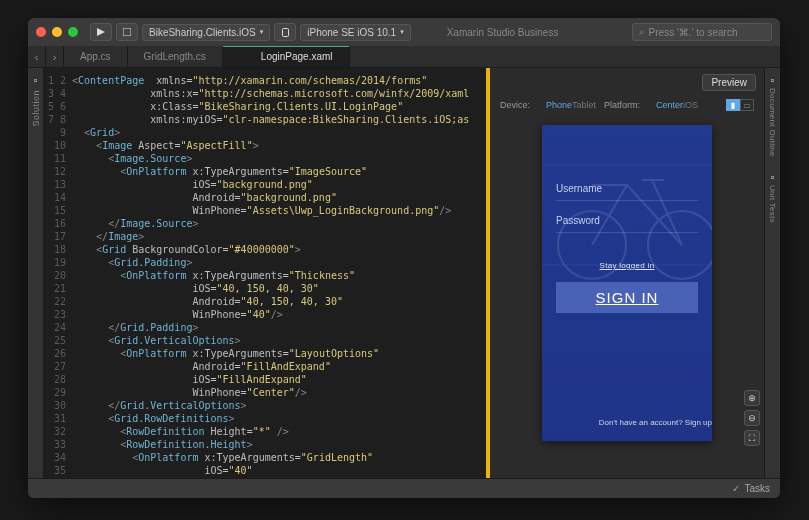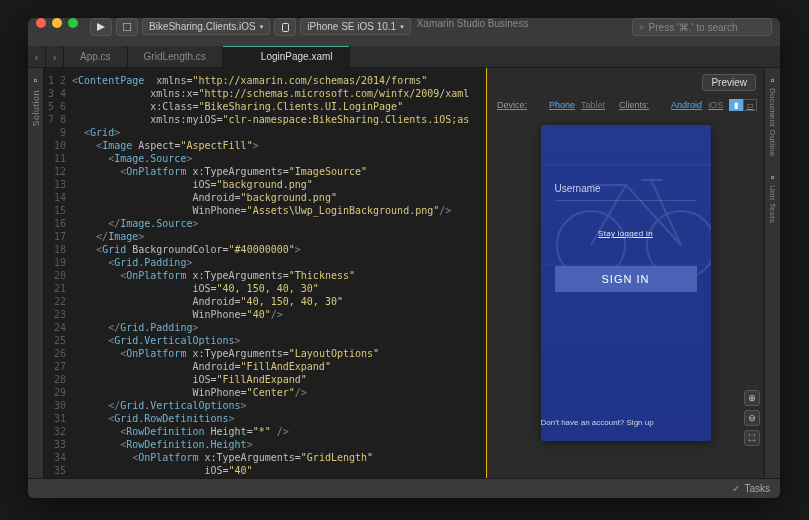--- a/index.html
+++ b/index.html
@@ -1,18 +1,18 @@
 <!DOCTYPE html>
 <html><head>
 <meta charset="utf-8">
 <style>
 * { box-sizing: border-box; margin: 0; padding: 0; }
 body { background: #1a1a1a; font-family: -apple-system, "Helvetica Neue", Arial, sans-serif; font-size: 11px; color: #ccc; overflow: hidden; width: 809px; height: 520px; }
 .ide-window { position: absolute; top: 18px; left: 28px; width: 752px; height: 480px; background: #2b2b2b; border-radius: 6px; box-shadow: 0 10px 40px rgba(0,0,0,0.6); display: flex; flex-direction: column; overflow: hidden; }
-.titlebar { height: 28px; background: #3a3a3a; display: flex; align-items: flex-start; padding: 0 8px; border-top-left-radius: 6px; border-top-right-radius: 6px; }
+.titlebar { height: 28px; background: #3a3a3a; display: flex; align-items: center; padding: 0 8px; border-top-left-radius: 6px; border-top-right-radius: 6px; }
 .traffic { display: flex; gap: 6px; margin-right: 12px; }
 .dot { width: 10px; height: 10px; border-radius: 50%; }
 .dot.red { background: #ff5f57; } .dot.yellow { background: #febc2e; } .dot.green { background: #28c840; }
 .tb-btn { width: 22px; height: 18px; display: flex; align-items: center; justify-content: center; color: #ddd; margin-right: 4px; border: 1px solid #555; border-radius: 3px; background: #444; cursor: pointer; }
 .tb-text { color: #bbb; font-size: 10px; padding: 0 6px; white-space: nowrap; }
 .tb-select { display: flex; align-items: center; background: #444; border: 1px solid #555; border-radius: 3px; padding: 2px 6px; font-size: 10px; color: #ccc; cursor: pointer; }
 .tb-select .chev { margin-left: 4px; font-size: 7px; }
 .tb-search { margin-left: auto; display: flex; align-items: center; background: #444; border: 1px solid #555; border-radius: 3px; padding: 2px 6px; font-size: 10px; color: #888; width: 140px; }
 .tabbar { height: 22px; background: #2d2d2d; display: flex; align-items: stretch; border-bottom: 1px solid #1a1a1a; }
 .tabbar .spacer { width: 18px; border-right: 1px solid #1a1a1a; display:flex; align-items:center; justify-content:center; color:#888; cursor:pointer; }
@@ -22,40 +22,40 @@
 .body-row { flex: 1; display: flex; overflow: hidden; }
 .side-rail { width: 16px; background: #333; border-right: 1px solid #1a1a1a; display: flex; flex-direction: column; align-items: center; padding-top: 6px; }
 .side-rail .vtext { writing-mode: vertical-rl; transform: rotate(180deg); font-size: 9px; color: #888; margin-top: 4px; letter-spacing: 0.5px; }
 .editor-pane { flex: 1; background: #1e1e1e; display: flex; font-family: Menlo, Consolas, monospace; font-size: 10px; line-height: 13px; overflow: hidden; position: relative; padding-top: 6px; }
 .gutter { width: 28px; text-align: right; color: #5a5a5a; padding-right: 6px; user-select: none; }
 .code { flex: 1; white-space: pre; color: #c8c8c8; overflow: hidden; }
 .t-tag { color: #6fb3d2; }
 .t-attr { color: #bfbfbf; }
 .t-str { color: #d7c97c; }
 .t-delim { color: #888; }
-.preview-pane { width: 278px; background: #2b2b2b; border-left: 1px solid #eab308; display: flex; flex-direction: column; }
+.preview-pane { width: 278px; background: #2b2b2b; border-left: 4px solid #eab308; display: flex; flex-direction: column; }
 .preview-hdr { padding: 6px 8px; display: flex; justify-content: flex-end; }
 .preview-btn { background: #3a3a3a; border: 1px solid #555; color: #ddd; font-size: 10px; padding: 2px 8px; border-radius: 3px; cursor: pointer; }
-.preview-opts { padding: 2px 10px 6px 10px; display: flex; align-items: center; gap: 6px; font-size: 9px; color: #888; flex-wrap: nowrap; text-decoration: underline; }
+.preview-opts { padding: 2px 10px 6px 10px; display: flex; align-items: center; font-size: 9px; color: #888; flex-wrap: nowrap; }
 .preview-opts .lbl { color: #999; }
 .preview-opts .opt { color: #777; cursor: pointer; }
 .preview-opts .opt.sel { color: #5da9e8; padding-left: 16px; }
 .preview-opts .icons { margin-left:auto; display:flex; gap:0; }
 .preview-opts .oricon { width:14px; height:12px; border:1px solid #555; display:inline-flex; align-items:center; justify-content:center; font-size:8px; cursor:pointer; }
 .preview-opts .oricon.sel { background:#5da9e8; color:#fff; border-color:#5da9e8; }
 .device { margin: 8px auto 0 auto; width: 170px; height: 316px; background: linear-gradient(180deg, #2e4fb5 0%, #2a46a8 100%); border-radius: 2px; position: relative; overflow: hidden; box-shadow: 0 2px 10px rgba(0,0,0,0.5); }
 .device-bg { position:absolute; inset:0; opacity:0.35; }
 .device::after { content:""; position:absolute; inset:0; background: rgba(0,0,40,0.25);} 
 .dev-content { position: relative; z-index: 2; padding: 52px 14px 16px 14px; text-align: center; color: #e8e8f0; }
 .field { text-align: left; font-size: 10px; color: #c8d0e8; padding: 6px 0; border-bottom: 1px solid rgba(255,255,255,0.15); }
 .field + .field { margin-top: 8px; }
 .stay { font-size: 8px; color: #dfe3f2; margin-top: 28px; letter-spacing: 0.3px; text-decoration: underline; }
 .forgot { font-size: 14px; color: #fff; margin-top: 14px; }
-.signin-btn { margin-top: 28px; background: #4a62b6; color: #fff; font-size: 11px; padding: 7px 0; letter-spacing: 1px; cursor: pointer; }
-.signup { position: absolute; bottom: 14px; left: 0; right: 0; text-align: left; font-size: 8px; color: #cfd6ea; z-index: 2; }
+.signin-btn { margin-top: 12px; background: #4a62b6; color: #fff; font-size: 15px; padding: 7px 0; letter-spacing: 1px; cursor: pointer; text-decoration: underline; }
+.signup { position: absolute; bottom: 14px; left: 0; right: 0; text-align: right; font-size: 8px; color: #cfd6ea; z-index: 2; }
 .zoom-col { position: absolute; right: 4px; bottom: 32px; display: flex; flex-direction: column; gap: 4px; }
 .zoom-col .zb { width: 16px; height: 16px; background: #3a3a3a; border: 1px solid #555; border-radius: 3px; display:flex; align-items:center; justify-content:center; color:#ccc; font-size:9px; cursor:pointer; }
 .right-rail { width: 16px; background: #333; border-left: 1px solid #1a1a1a; display:flex; flex-direction:column; align-items:center; padding-top:6px; }
 .right-rail .vtext { writing-mode: vertical-rl; font-size: 8px; color: #888; margin-top: 2px; letter-spacing: 0.3px; }
 .statusbar { height: 20px; background: #3a3a3a; border-top: 1px solid #1a1a1a; display: flex; align-items: center; justify-content: flex-end; padding: 0 10px; font-size: 10px; color: #aaa; }
 .statusbar .chk::before { content: "✓"; margin-right: 4px; color: #8a8; }
 </style>
 </head>
 <body>
 
@@ -83,21 +83,21 @@
     </div>
     <div class="tb-btn" style="margin-left:4px">
       <svg width="9" height="9" viewBox="0 0 9 9">
           <rect x="1.5" y="0.5" width="6" height="8" rx="1" fill="none" stroke="#ddd" stroke-width="1"></rect>
         </svg>
     </div>
     <div class="tb-select">
       <span>iPhone SE iOS 10.1</span>
       <span class="chev">▾</span>
     </div>
-    <div class="tb-text" style="color:#888">Xamarin Studio Business</div>
+    <div class="tb-text" style="margin-left:30px; color:#888">Xamarin Studio Business</div>
     <div class="tb-search">
       <span style="margin-right:4px">⌕</span>
       <span>Press '⌘.' to search</span>
     </div>
   </div>
 
   <div class="tabbar">
     <div class="spacer">
         <span>‹</span>
       </div>
@@ -198,22 +198,22 @@
     </div>
 
     <div class="preview-pane" style="position:relative">
       <div class="preview-hdr">
         <div class="preview-btn">Preview</div>
       </div>
       <div class="preview-opts">
         <span class="lbl">Device:</span>
         <span class="opt sel">Phone</span>
         <span class="opt">Tablet</span>
-        <span class="lbl" style="margin-left:8px">Clients:</span>
-        <span class="opt sel">Android</span>
+        <span class="lbl" style="margin-left:8px">Platform:</span>
+        <span class="opt sel">Center</span>
         <span class="opt">iOS</span>
         <span class="icons">
           <span class="oricon sel">▮</span>
           <span class="oricon">▭</span>
         </span>
       </div>
       <div class="device">
         <svg class="device-bg" viewBox="0 0 170 316" preserveAspectRatio="xMidYMid slice">
           <rect width="170" height="316" fill="#2c49ab"></rect>
           <g stroke="#9aaee8" stroke-width="2" fill="none" opacity="0.9">
@@ -224,20 +224,21 @@
             <path d="M140 120 L110 55"></path>
             <path d="M100 55 L122 55"></path>
           </g>
           <g stroke="#7f94d8" stroke-width="1" opacity="0.6">
             <line x1="0" y1="140" x2="170" y2="140"></line>
             <line x1="0" y1="40" x2="170" y2="40"></line>
           </g>
         </svg>
         <div class="dev-content">
           <div class="field">Username</div>
+          <div class="field">Password</div>
           <div class="stay">Stay logged in</div>
           <div class="signin-btn">SIGN IN</div>
         </div>
         <div class="signup">Don't have an account? Sign up</div>
       </div>
       <div class="zoom-col">
         <div class="zb">⊕</div>
         <div class="zb">⊖</div>
         <div class="zb">⛶</div>
       </div>

